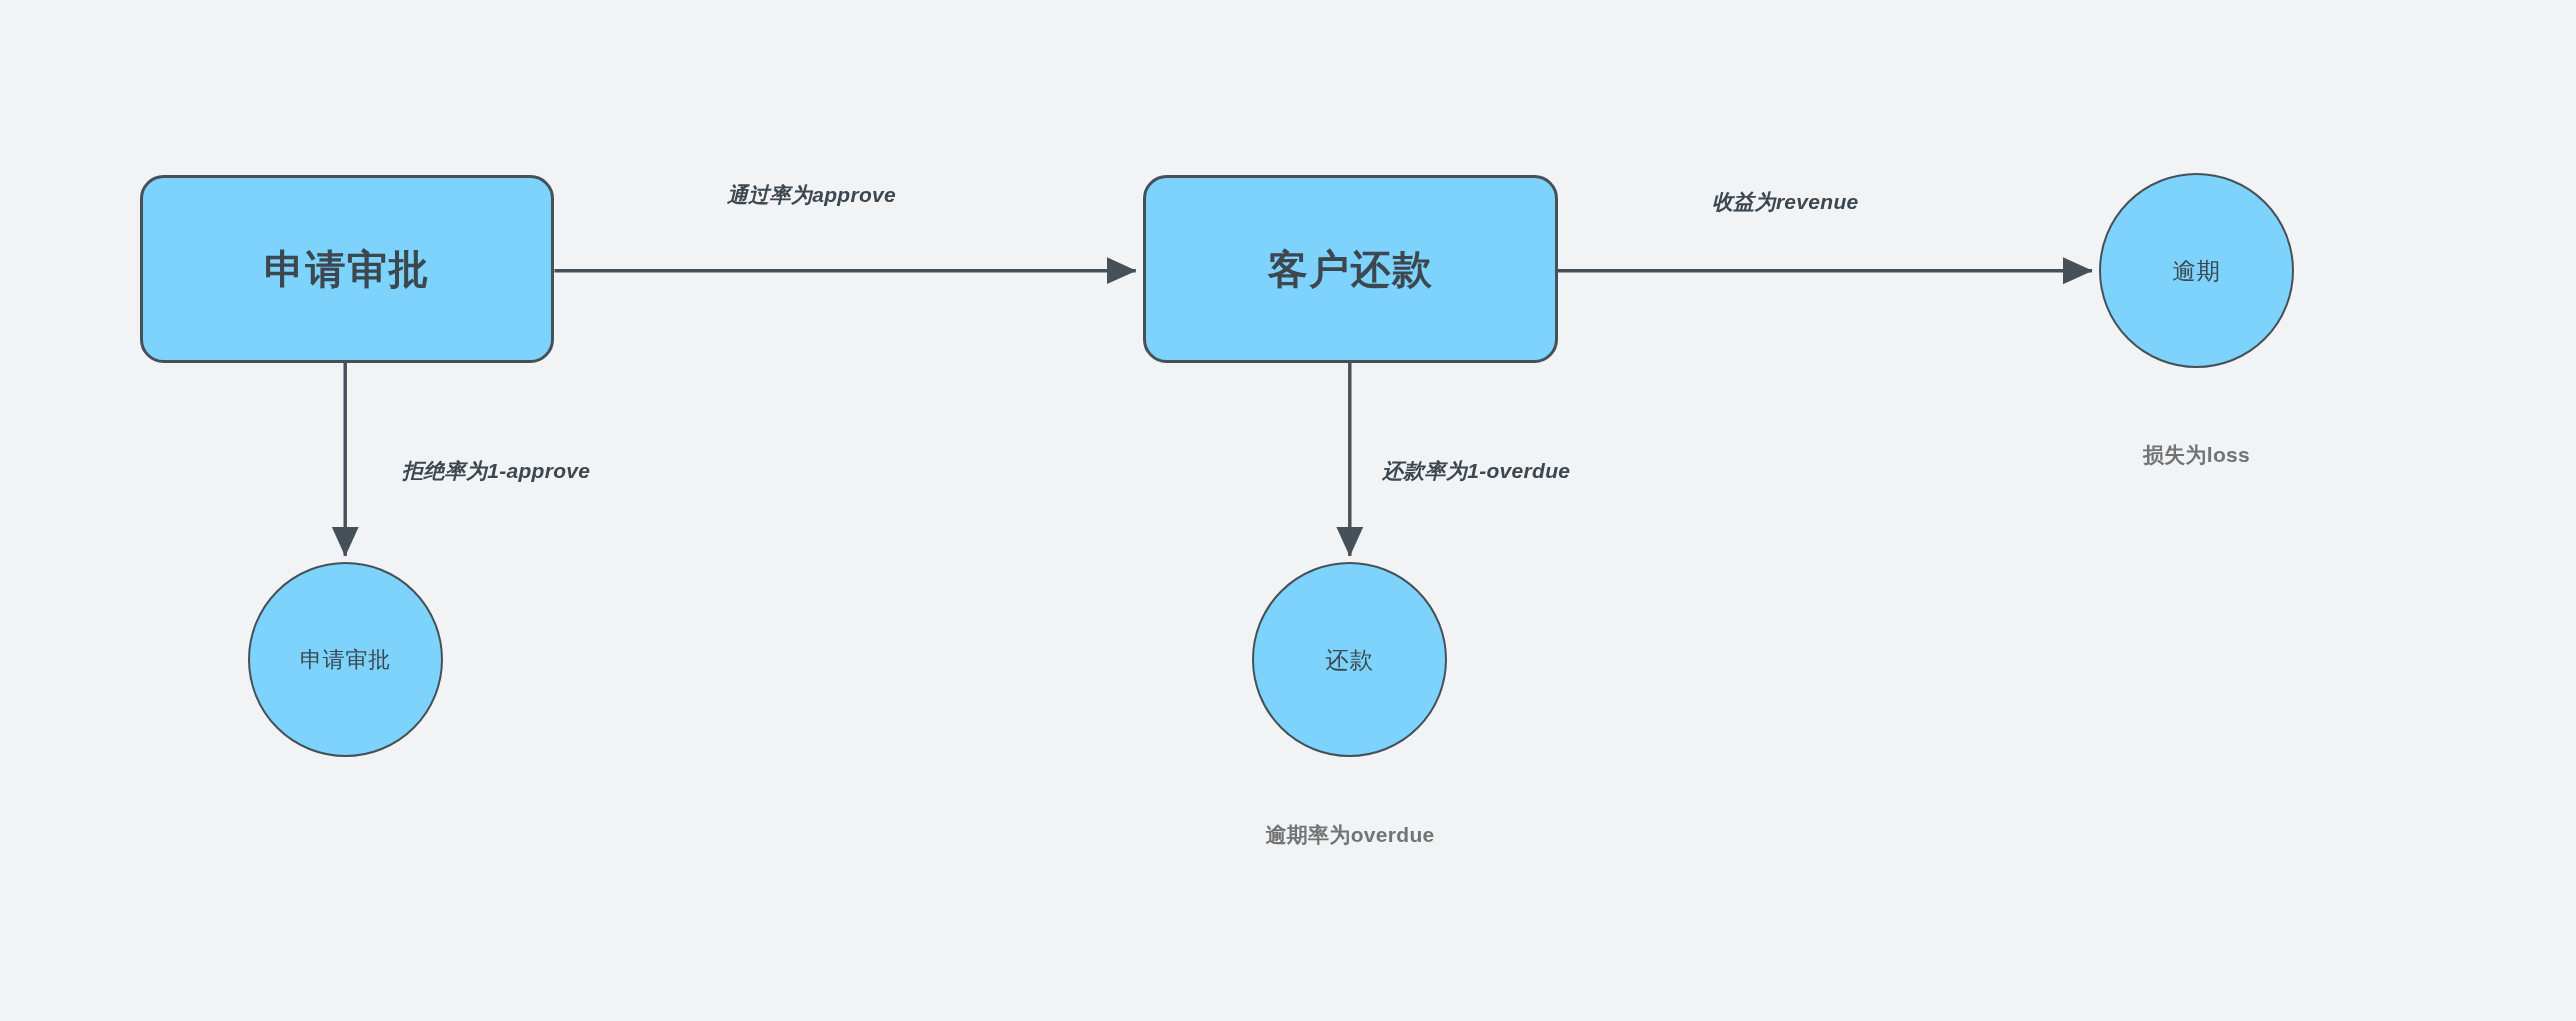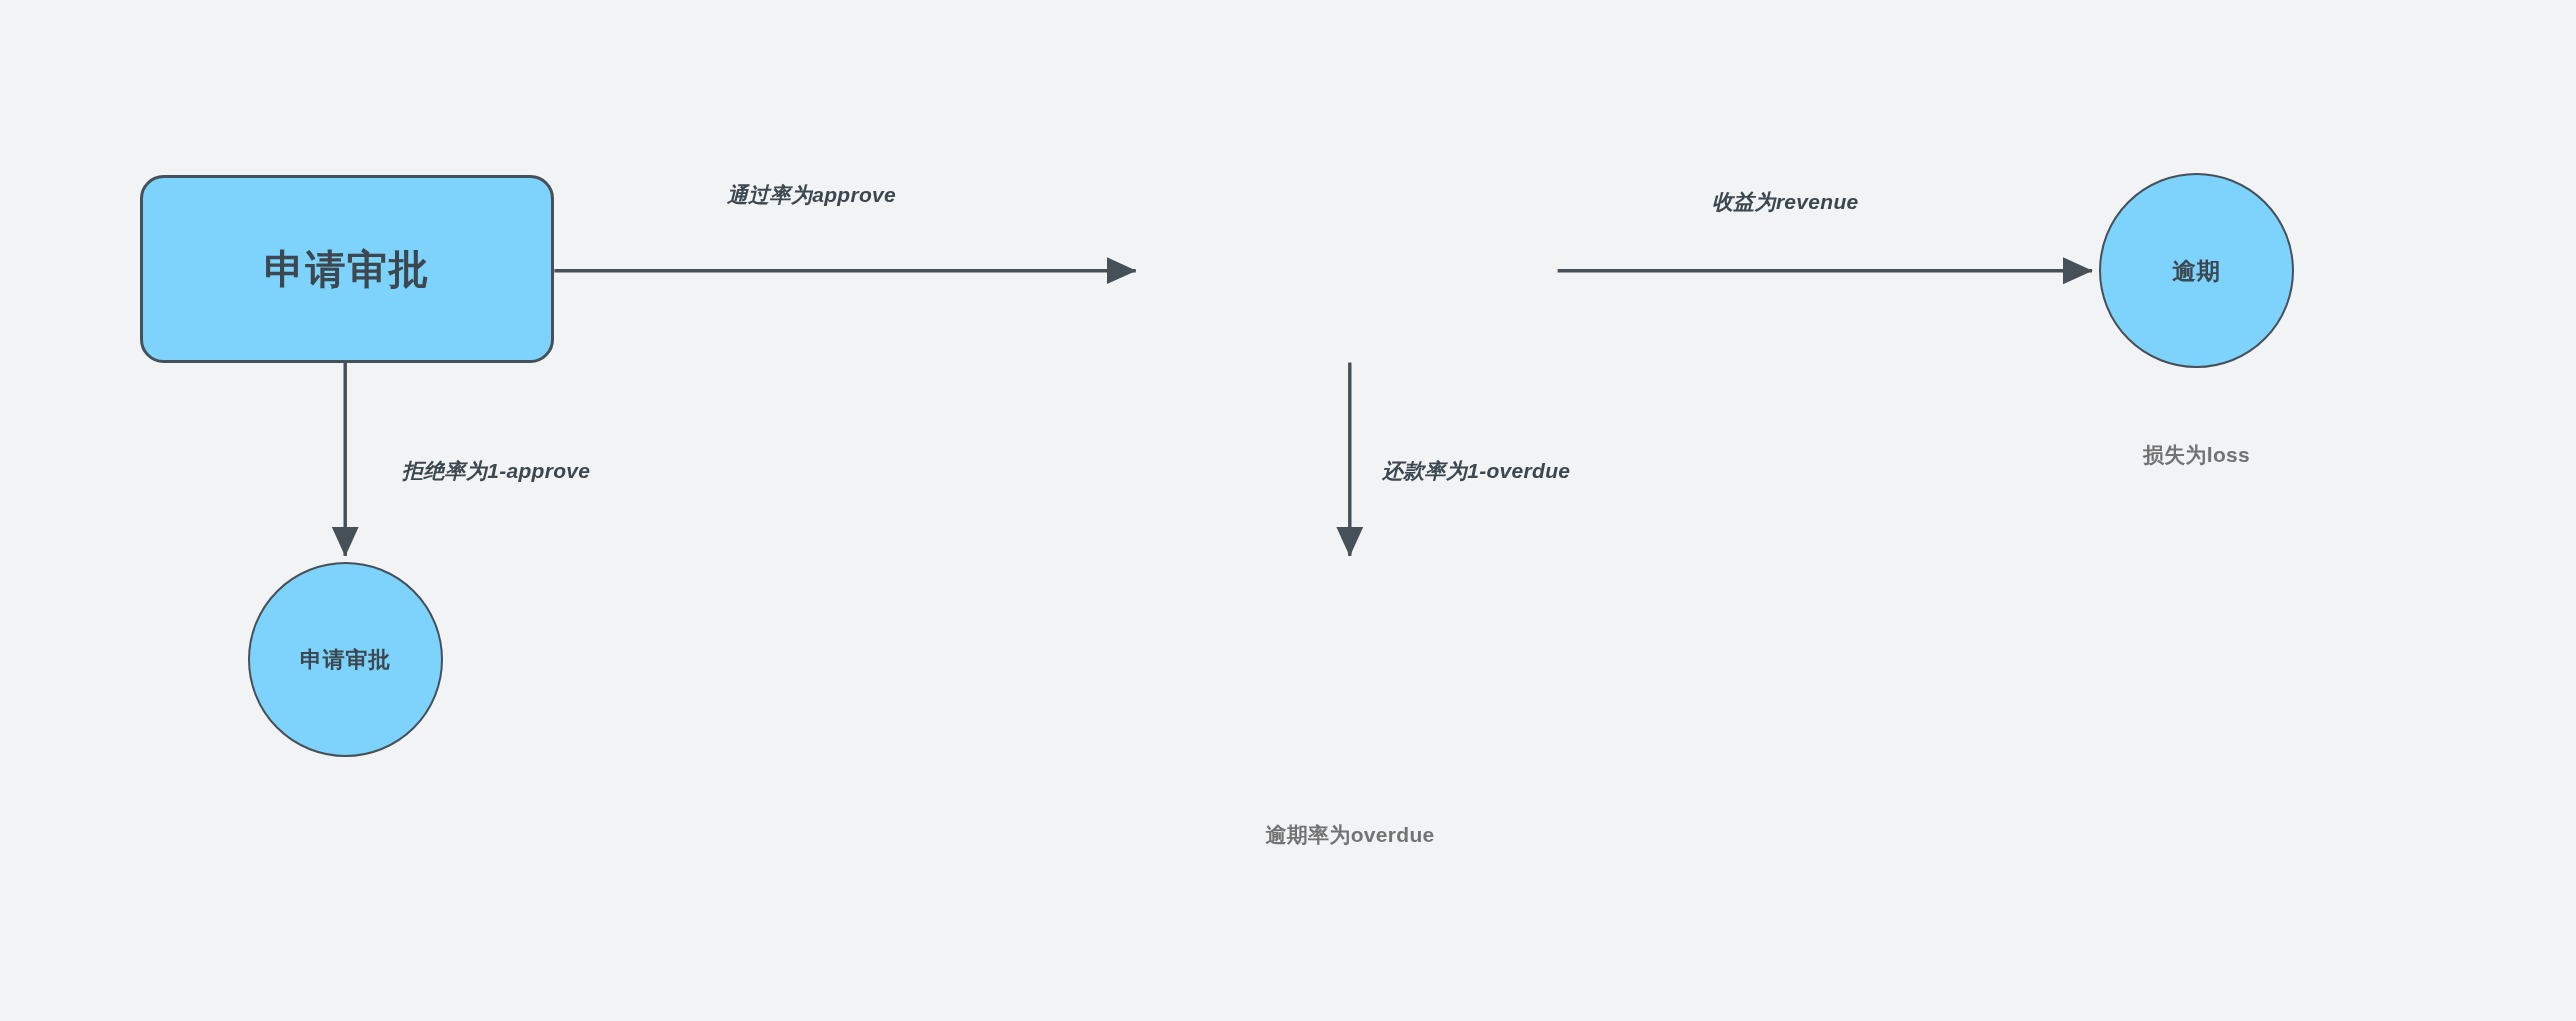--- a/index.html
+++ b/index.html
@@ -36,21 +36,21 @@
   .node.process {
     border-radius: 23.5px;
     font-size: 40px;
     font-weight: 700;
     letter-spacing: 1.4px;
   }
   .node.terminal {
     border-radius: 50%;
     border-width: 2.8px;
     font-size: 23.5px;
-    font-weight: 700;
+    font-weight: 400;
     letter-spacing: 0.7px;
   }
   .node.terminal.small-label {
     font-size: 22px;
   }
   .edge-label {
     position: absolute;
     color: #3c474f;
     font-size: 21px;
     font-weight: 700;
@@ -86,25 +86,31 @@
 
     <line x1="2256" y1="392" x2="3030" y2="392" stroke="#465058" stroke-width="5" marker-end="url(#arrowhead)"></line>
 
     <line x1="1955" y1="525" x2="1955" y2="805" stroke="#465058" stroke-width="5" marker-end="url(#arrowhead)"></line>
   </svg>
 
   <div class="node process" style="left:140px; top:175px; width:414px; height:188px;">
     <span>申请审批</span>
   </div>
 
+  <div class="node process" style="left:1143px; top:175px; width:415px; height:188px;">
+    <span>客户还款</span>
+  </div>
 
   <div class="node terminal small-label" style="left:248px; top:562px; width:195px; height:195px;">
     <span>申请审批</span>
   </div>
 
+  <div class="node terminal" style="left:1252px; top:562px; width:195px; height:195px;">
+    <span>还款</span>
+  </div>
 
   <div class="node terminal" style="left:2099px; top:173px; width:195px; height:195px;">
     <span>逾期</span>
   </div>
 
   <div class="edge-label" style="left:727px; top:181px;">通过率为approve</div>
 
   <div class="edge-label" style="left:402px; top:457px;">拒绝率为1-approve</div>
 
   <div class="edge-label" style="left:1712px; top:188px;">收益为revenue</div>

